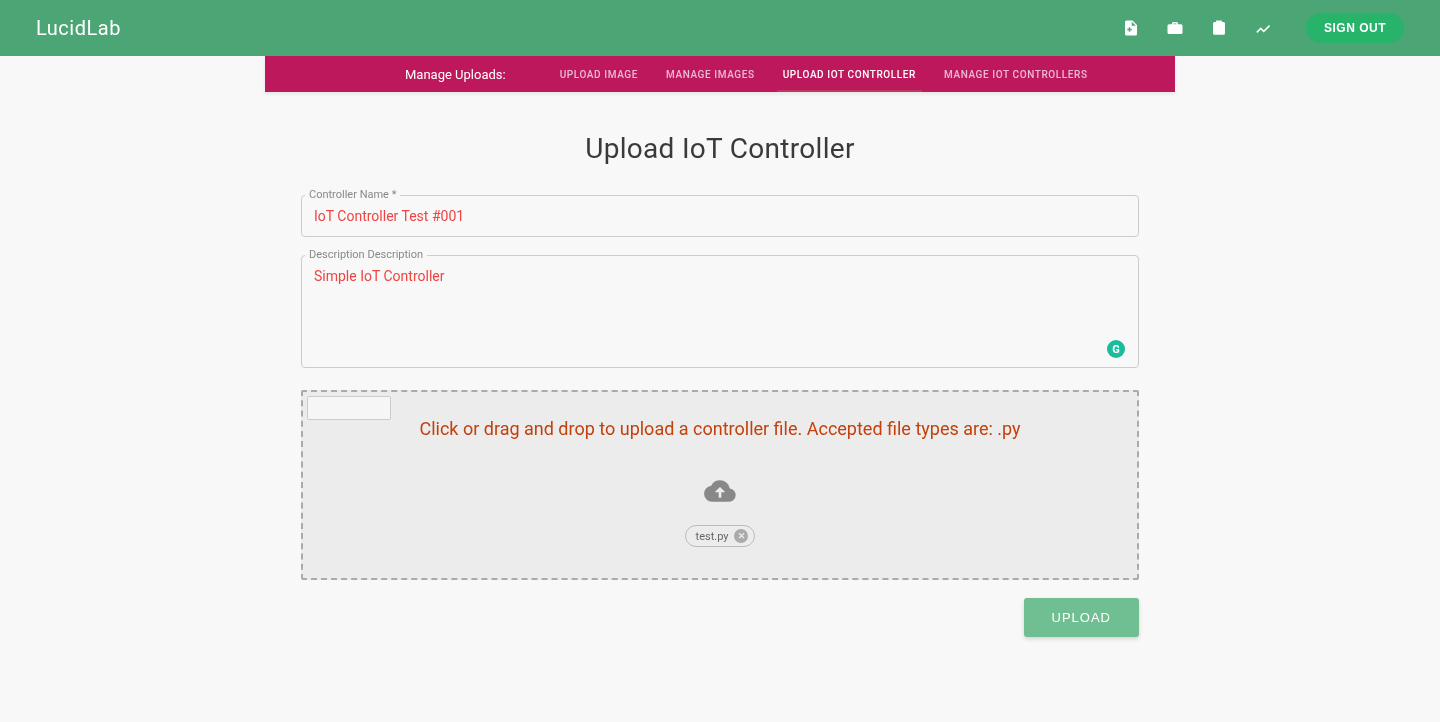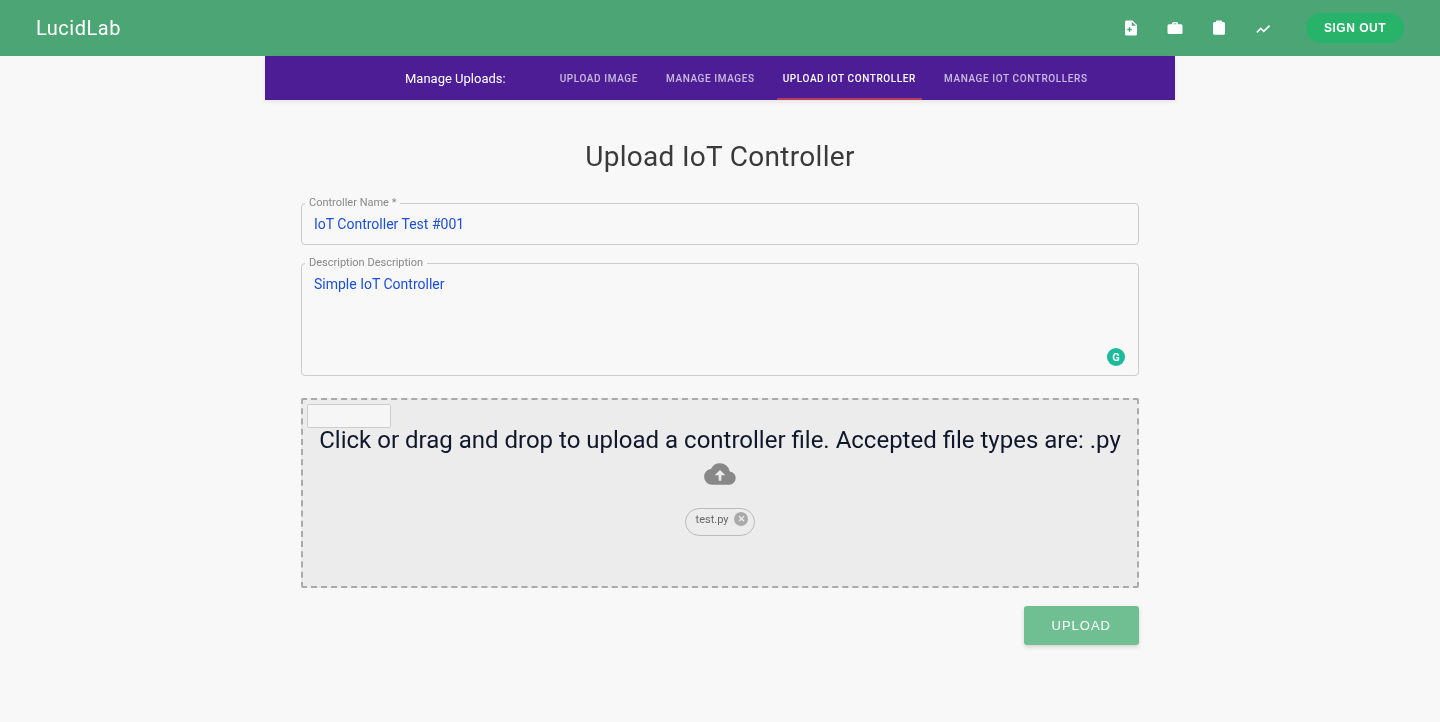--- a/index.html
+++ b/index.html
@@ -48,22 +48,22 @@
     font-weight: 600;
     letter-spacing: 0.5px;
     cursor: pointer;
     margin-left: 8px;
   }
   .content-wrap {
     width: 910px;
     margin: 0 auto;
   }
   .tabs-bar {
-    background: #4c1d95;
-    height: 44px;
+    background: #be185d;
+    height: 36px;
     display: flex;
     align-items: center;
     color: #fff;
     font-size: 12px;
     box-shadow: 0 2px 4px rgba(0,0,0,0.08);
   }
   .tabs-label {
     padding: 0 40px 0 140px;
     font-size: 13px;
     color: #fff;
@@ -120,21 +120,21 @@
     font-size: 11px;
     color: #888;
   }
   .field input, .field textarea {
     width: 100%;
     border: 1px solid #ccc;
     border-radius: 4px;
     padding: 12px 12px;
     font-size: 14px;
     font-family: inherit;
-    color: #1d4ed8;
+    color: #ef4444;
     background: transparent;
     outline: none;
     resize: none;
   }
   .field textarea {
     height: 113px;
   }
   .text-badge-g {
     position: absolute;
     right: 14px;
@@ -166,32 +166,32 @@
     position: absolute;
     top: 4px;
     left: 4px;
     width: 84px;
     height: 24px;
     background: #f6f6f6;
     border: 1px solid #ccc;
     border-radius: 2px;
   }
   .dz-text {
-    font-size: 24px;
-    color: #0f172a;
-    margin-bottom: 4px;
+    font-size: 18px;
+    color: #c2410c;
+    margin-bottom: 36px;
   }
   .dz-cloud svg { fill: #888; }
   .dz-chip {
     margin-top: 14px;
     display: flex;
     align-items: center;
     border: 1px solid #bbb;
     border-radius: 14px;
-    padding: 3px 6px 9px 10px;
+    padding: 3px 6px 3px 10px;
     font-size: 11px;
     color: #666;
     background: #ececec;
     gap: 6px;
   }
   .dz-chip-remove {
     width: 14px;
     height: 14px;
     border-radius: 50%;
     background: #aaa;

